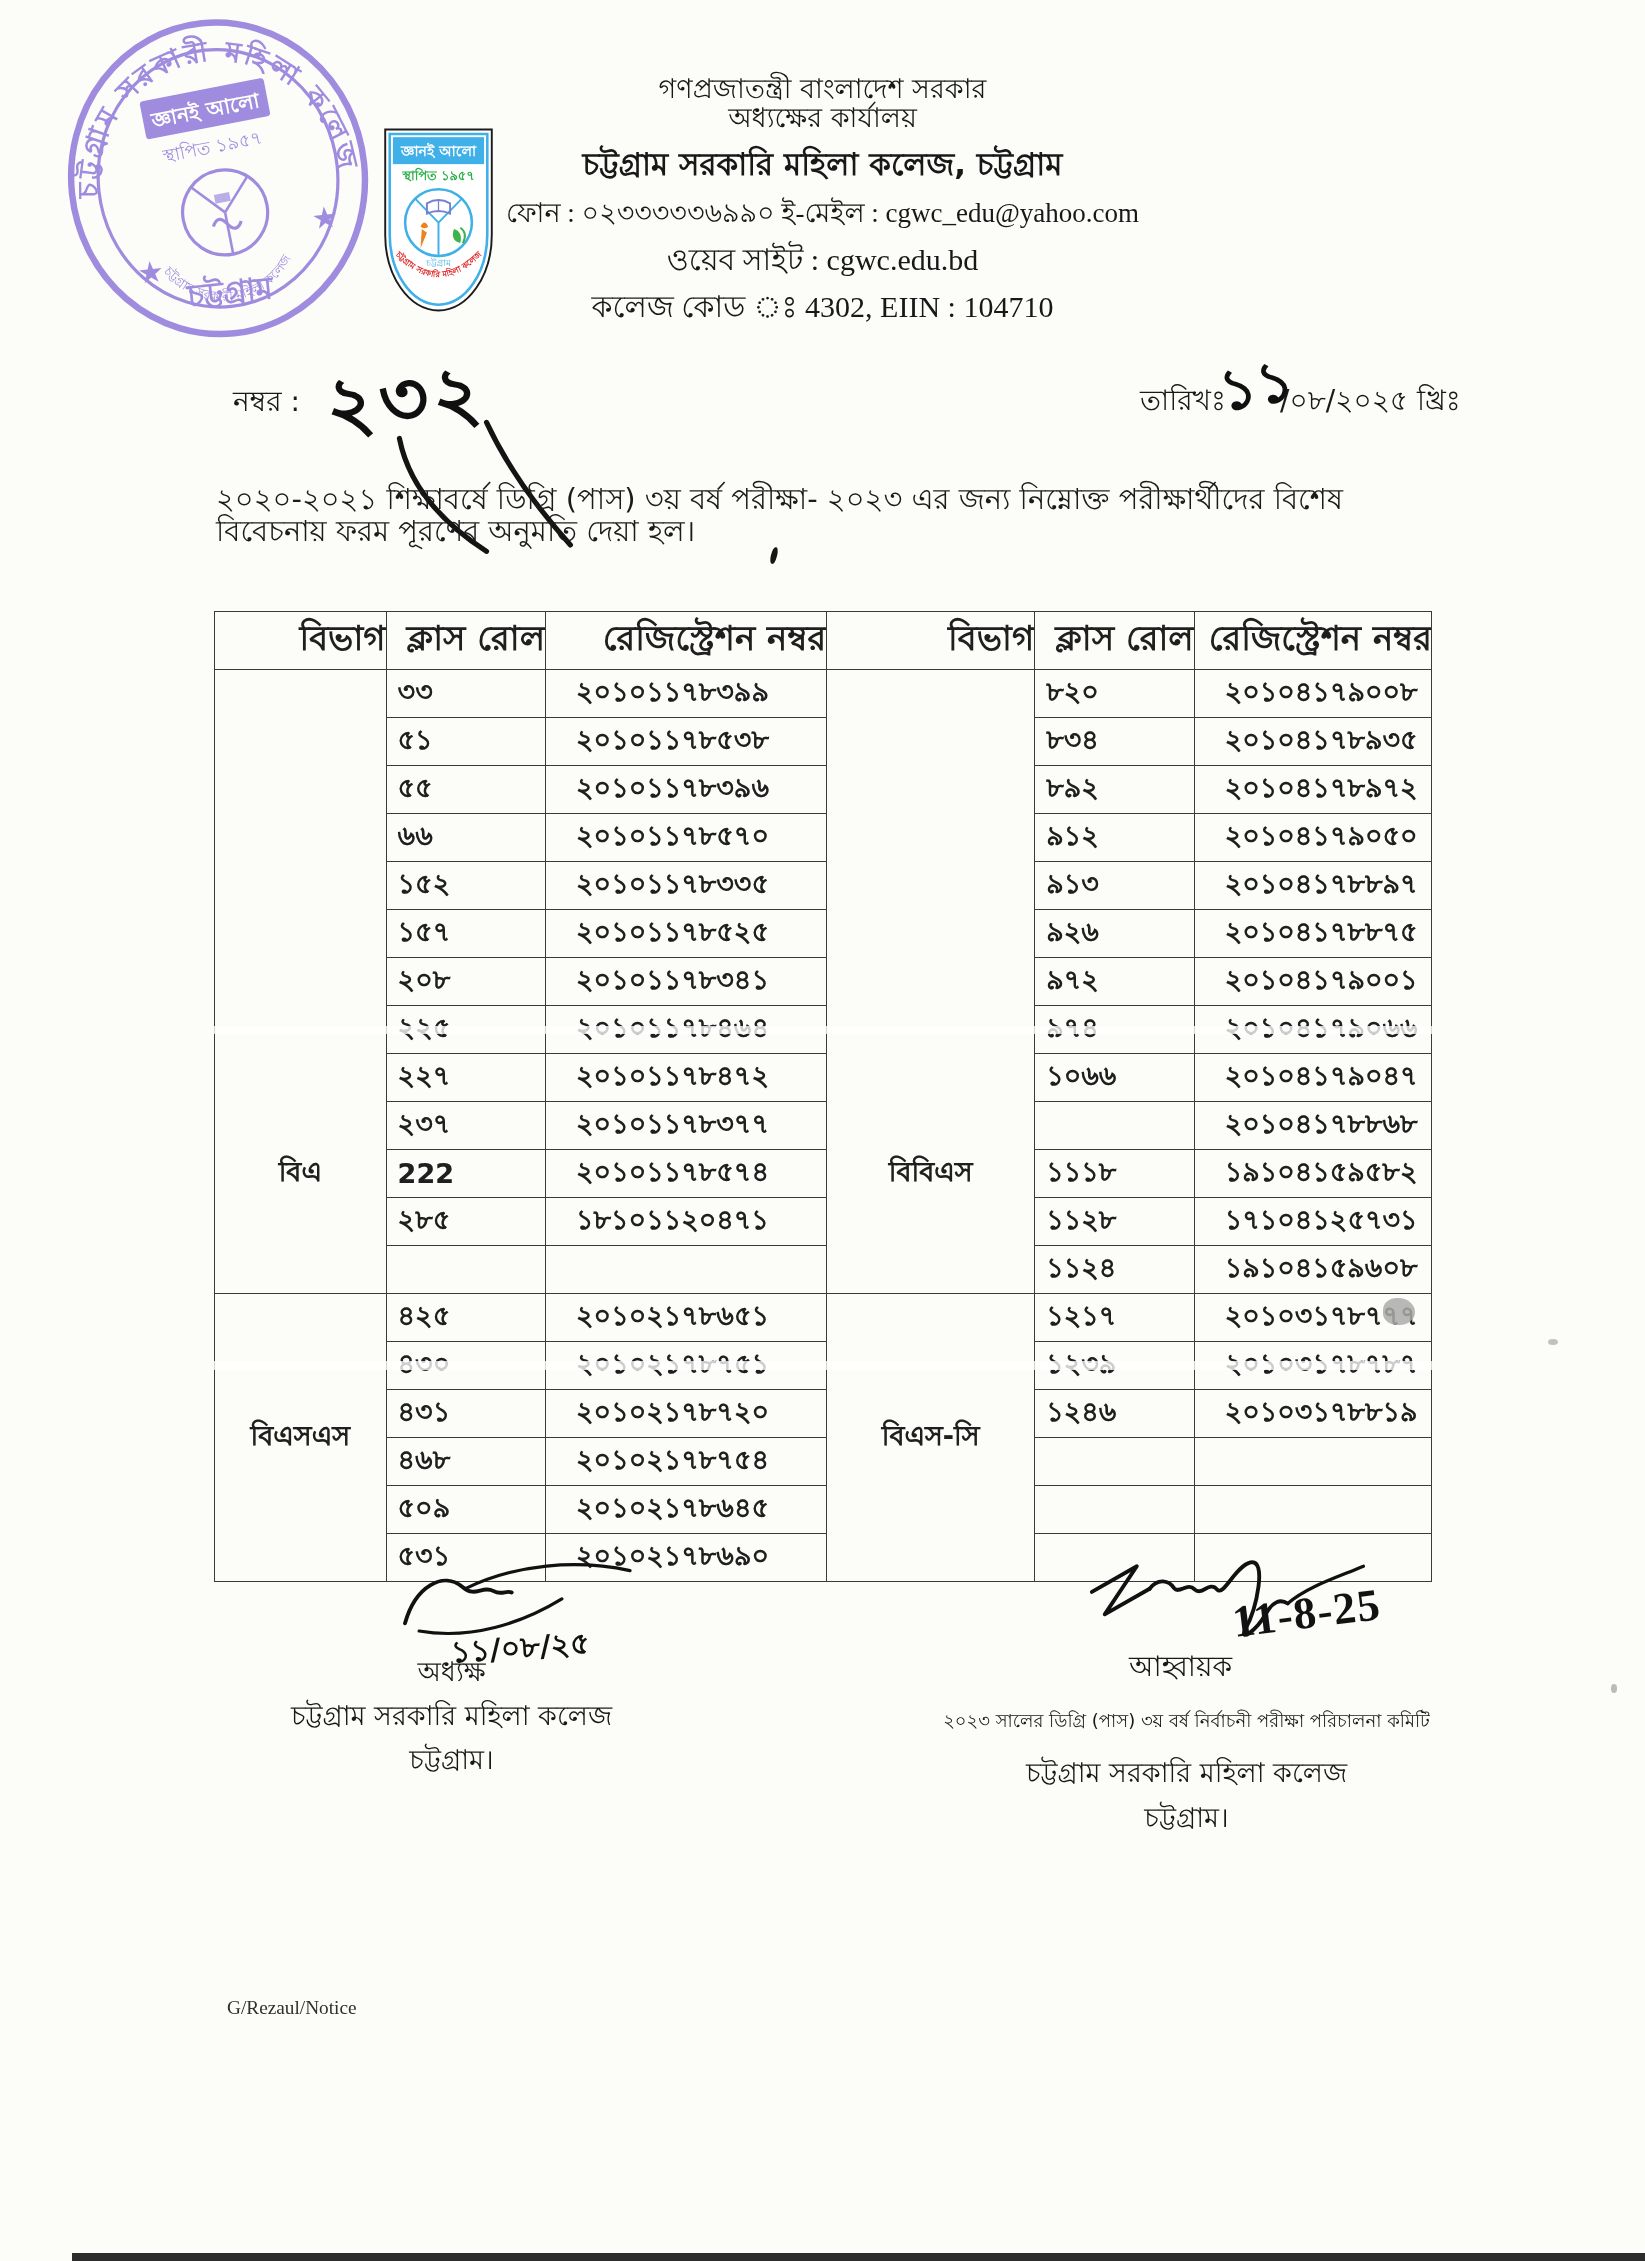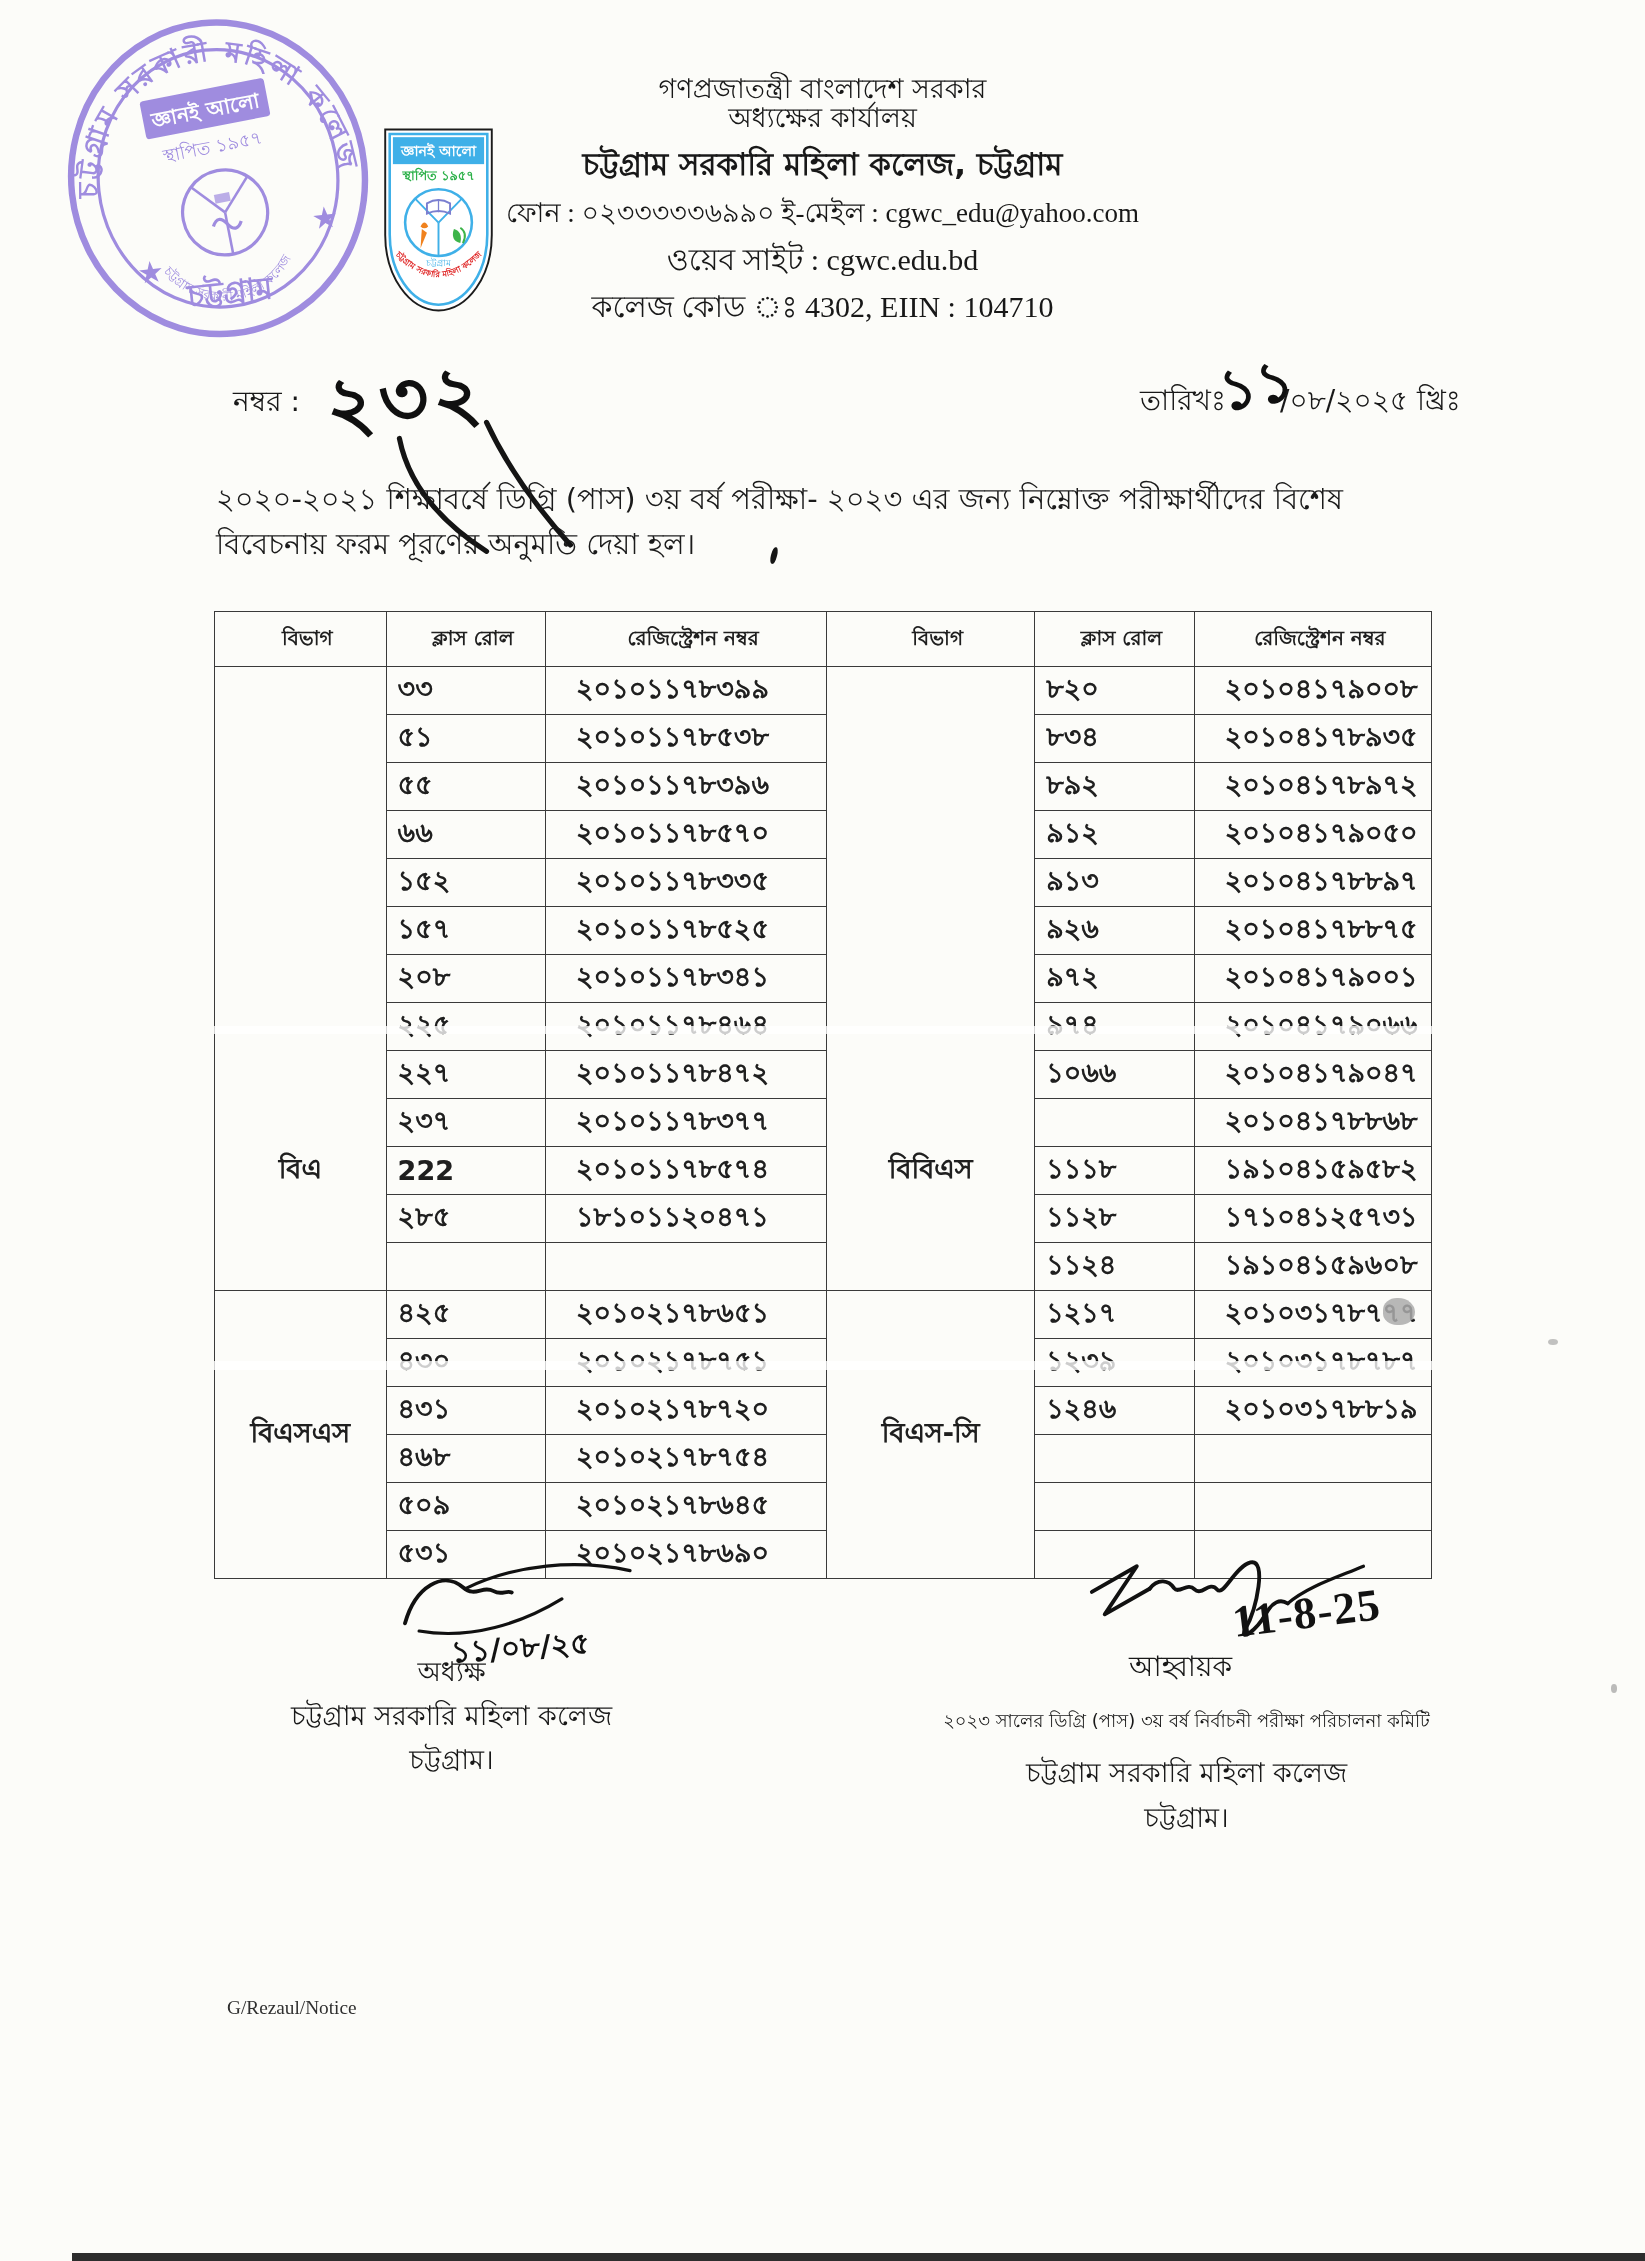--- a/index.html
+++ b/index.html
@@ -28,29 +28,29 @@
     transform:rotate(-5deg);letter-spacing:3.9px;color:#101010;}
   .flourish{left:322px;top:361px;pointer-events:none;}
   .date-label{left:1140px;top:379px;font-size:28px;}
   .date-hand{left:1220px;top:342px;font-size:57px;font-weight:700;
     transform:rotate(-10deg);color:#101010;}
   .date-rest{left:1280px;top:379px;font-size:28px;white-space:nowrap;}
 
   
   .para{left:216px;width:1228px;font-size:29px;font-weight:500;line-height:1.45;color:#1b1b1b;}
   .para1{top:478px;}
-  .para2{top:523px;}
+  .para2{top:510px;}
 
   
   table.roll{position:absolute;left:214px;top:611px;width:1218px;
     border-collapse:collapse;table-layout:fixed;}
   table.roll th,table.roll td{
     border:1.9px solid #3a3a3a;color:#1f1f1f;
     font-weight:700;overflow:hidden;white-space:nowrap;}
-  table.roll th{height:54px;font-size:20px;text-align:center;padding:0 0 0 14px;font-weight:700;}
+  table.roll th{height:54px;font-size:34px;text-align:right;padding:0 0 0 14px;font-weight:700;}
   table.roll td{height:44px;font-size:27px;text-shadow:0 0 0.6px rgba(0,0,0,.35);}
   td.roll{text-align:left;padding-left:11px;}
   td.reg{text-align:left;padding-left:30px;margin-top:17px;}
   td.dept{text-align:center;font-size:26px;padding:0;}
   td.dept-low{vertical-align:bottom;padding-bottom:97px;}
 
   
   .streak{background:rgba(255,255,255,0.78);pointer-events:none;}
   .streak1{left:214px;top:1026px;width:1218px;height:7.7px;}
   .streak2{left:214px;top:1361px;width:1218px;height:9px;}

